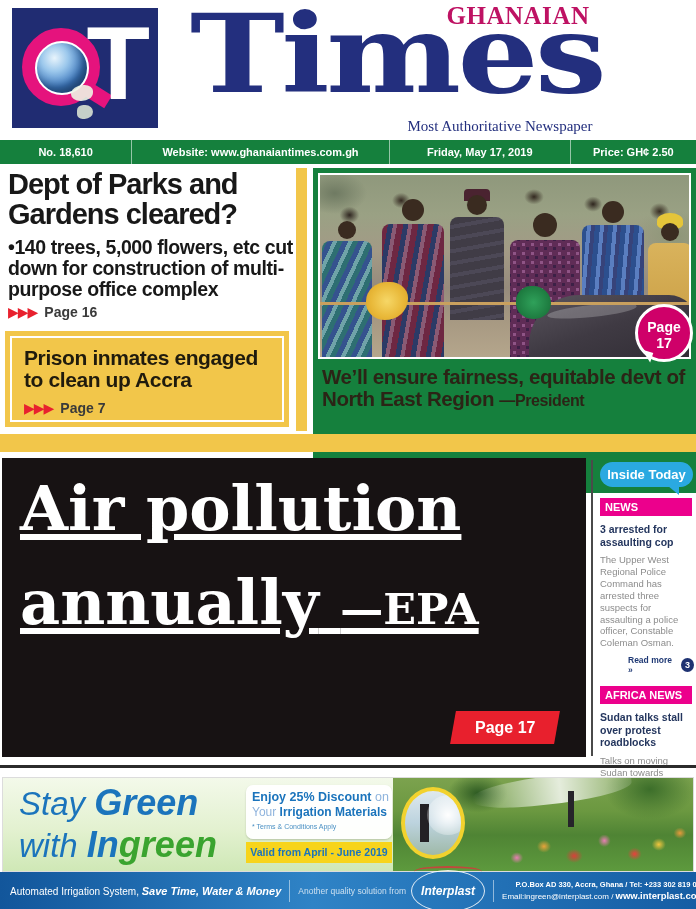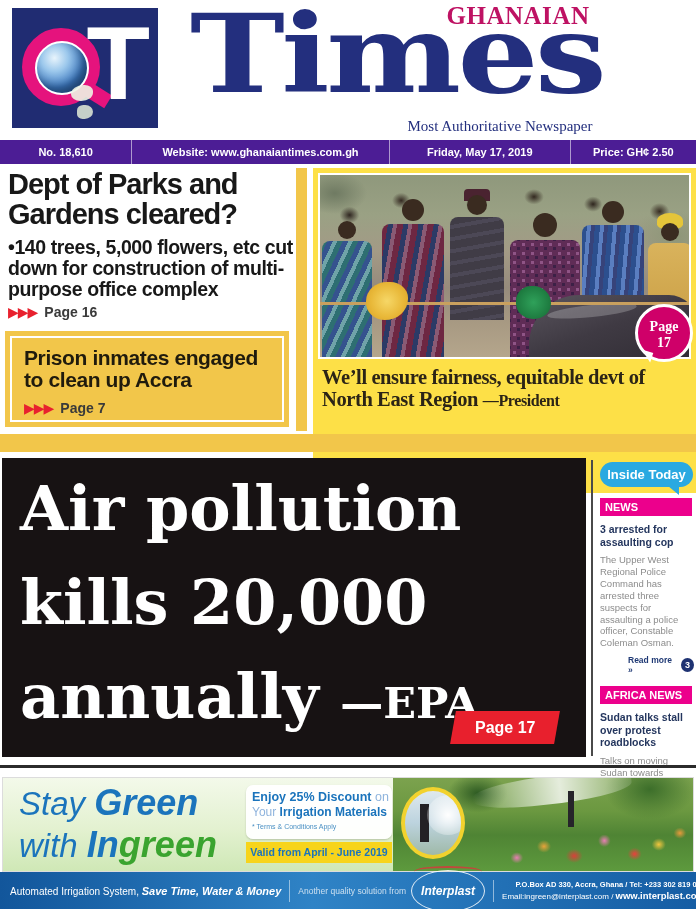--- a/index.html
+++ b/index.html
@@ -21,21 +21,21 @@
     font-family:"Liberation Sans", sans-serif; }
   .pretitle { position:absolute; left:398px; top:2px; width:240px; text-align:center; color:#be1263;
     font-family:"Liberation Serif", serif; font-weight:bold; font-size:25px; letter-spacing:.5px; }
   .masthead-title { position:absolute; left:190px; top:0px; color:#232f7e; font-family:"DejaVu Serif", serif;
     font-weight:bold; font-size:108px; line-height:1.0; white-space:nowrap; }
   .masthead-title > span { display:inline-block; transform:scaleX(1.18); transform-origin:0 0; letter-spacing:-3px; }
   .tagline { position:absolute; left:350px; top:118px; width:300px; text-align:center; color:#232f7e;
     font-family:"Liberation Serif", serif; font-size:15px; }
 
   
-  .infobar { position:absolute; left:0; top:140px; width:696px; height:24px; background:#4c1d95; display:flex;
+  .infobar { position:absolute; left:0; top:140px; width:696px; height:24px; background:#15803d; display:flex;
     color:#fff; font-weight:bold; font-size:11px;text-align:center; }
   .infobar .cell { display:flex; align-items:center; justify-content:center; border-right:1px solid rgba(255,255,255,.55); }
   .infobar .cell:last-child { border-right:none; }
   .c-issue { width:19%; } .c-web { width:37%; } .c-date { width:26%; } .c-price { width:18%; }
 
   
   .lead-headline { position:absolute; left:8px; top:170px; width:292px; color:#181818;
     font-weight:bold; font-size:29px; line-height:1.03; letter-spacing:-1px; }
   .lead-subhead { position:absolute; left:8px; top:237px; width:302px; color:#181818;
     font-weight:bold; font-size:19.5px; line-height:1.08; letter-spacing:-.4px; }
@@ -43,21 +43,21 @@
   .pageref .arrows { color:#e8212e; font-size:14px; letter-spacing:-1px; }
   .pageref .ptext { color:#3a3a3a; font-weight:bold; font-size:14px; }
   .lead-pageref { position:absolute; left:8px; top:304px; }
   .secondary-box { position:absolute; left:10px; top:336px; width:274px; height:86px; background:#f2c64a;
     border:2px solid #fff; box-shadow:0 0 0 5px #f2c64a; padding:9px 12px; }
   .secondary-headline { color:#201b0d; font-weight:bold; font-size:21px; line-height:1.06; letter-spacing:-.4px; }
   .secondary-pageref { margin-top:8px; }
 
   
   .vdivider { position:absolute; left:296px; top:168px; width:11px; height:263px; background:#f2c64a; }
-  .photo-panel { position:absolute; left:313px; top:168px; width:383px; height:325px; background:#fde047;font-family:Liberation Serif, serif; }
+  .photo-panel { position:absolute; left:313px; top:168px; width:383px; height:325px; background:#15803d; }
   .photo { position:absolute; left:5px; top:5px; width:373px; height:186px; border:2px solid #fff; overflow:hidden; }
   .photo-bg { position:absolute; inset:0; background:
       radial-gradient(14px 12px at 8% 22%, #2f2620 0%, transparent 70%),
       radial-gradient(13px 11px at 22% 14%, #352a22 0%, transparent 70%),
       radial-gradient(13px 11px at 42% 16%, #2c241d 0%, transparent 70%),
       radial-gradient(14px 11px at 58% 12%, #332920 0%, transparent 70%),
       radial-gradient(13px 11px at 74% 16%, #2e251e 0%, transparent 70%),
       radial-gradient(14px 12px at 92% 20%, #372c22 0%, transparent 70%),
       radial-gradient(60px 36px at 96% 34%, #8d9678 0%, transparent 75%),
       radial-gradient(46px 30px at 4% 10%, #6f7a62 0%, transparent 70%),
@@ -105,21 +105,21 @@
     border-top:10px solid #fff; border-left:12px solid transparent; transform:rotate(18deg); }
   .photo-caption { position:absolute; left:9px; top:198px; width:370px; color:#2b2416;
     font-weight:bold; font-size:20.5px; line-height:1.08; letter-spacing:-.4px; }
   .photo-caption .attr { font-size:16px; }
 
   
   .ybar { position:absolute; left:0; top:434px; width:696px; height:18px; background:#f2c64a; }
   .banner { position:absolute; left:2px; top:458px; width:584px; height:299px; background:#171213; color:#fff;
     padding:4px 0 0 18px; }
   .banner .bline { font-family:"DejaVu Serif", serif; font-weight:bold; font-size:62px; line-height:94px;
-    white-space:nowrap; }
+    white-space:nowrap;text-decoration:underline; }
   .banner .epa { font-size:43px; }
   .banner-badge { position:absolute; left:451px; top:253px; width:104px; height:33px; background:#e8202d;
     transform:skewX(-10deg); text-align:center; }
   .banner-badge span { display:inline-block; transform:skewX(10deg); color:#fff; font-weight:bold; font-size:16px;
     line-height:33px; }
   .vline { position:absolute; left:591px; top:460px; width:2px; height:296px; background:#4a4a4a; }
 
   
   .sidebar { position:absolute; left:600px; top:462px; width:94px; }
   .pill { position:relative; width:93px; background:#2aa9e1; border-radius:13px; color:#fff; text-align:center;
@@ -278,21 +278,20 @@
     <div class="photo-caption">
       <span>We’ll ensure fairness, equitable devt of North East Region</span>
       <span class="attr">—President</span>
     </div>
   </div>
 
   <div class="ybar"></div>
 
   <div class="banner">
     <div class="bline">Air pollution</div>
-    <div class="bline">kills 20,000</div>
     <div class="bline"><span>annually</span> <span class="epa">—EPA</span></div>
     <div class="banner-badge"><span>Page 17</span></div>
   </div>
   <div class="vline"></div>
 
   <div class="sidebar">
     <div class="pill">
       <span>Inside Today</span>
       <div class="pill-tail"></div>
     </div>

